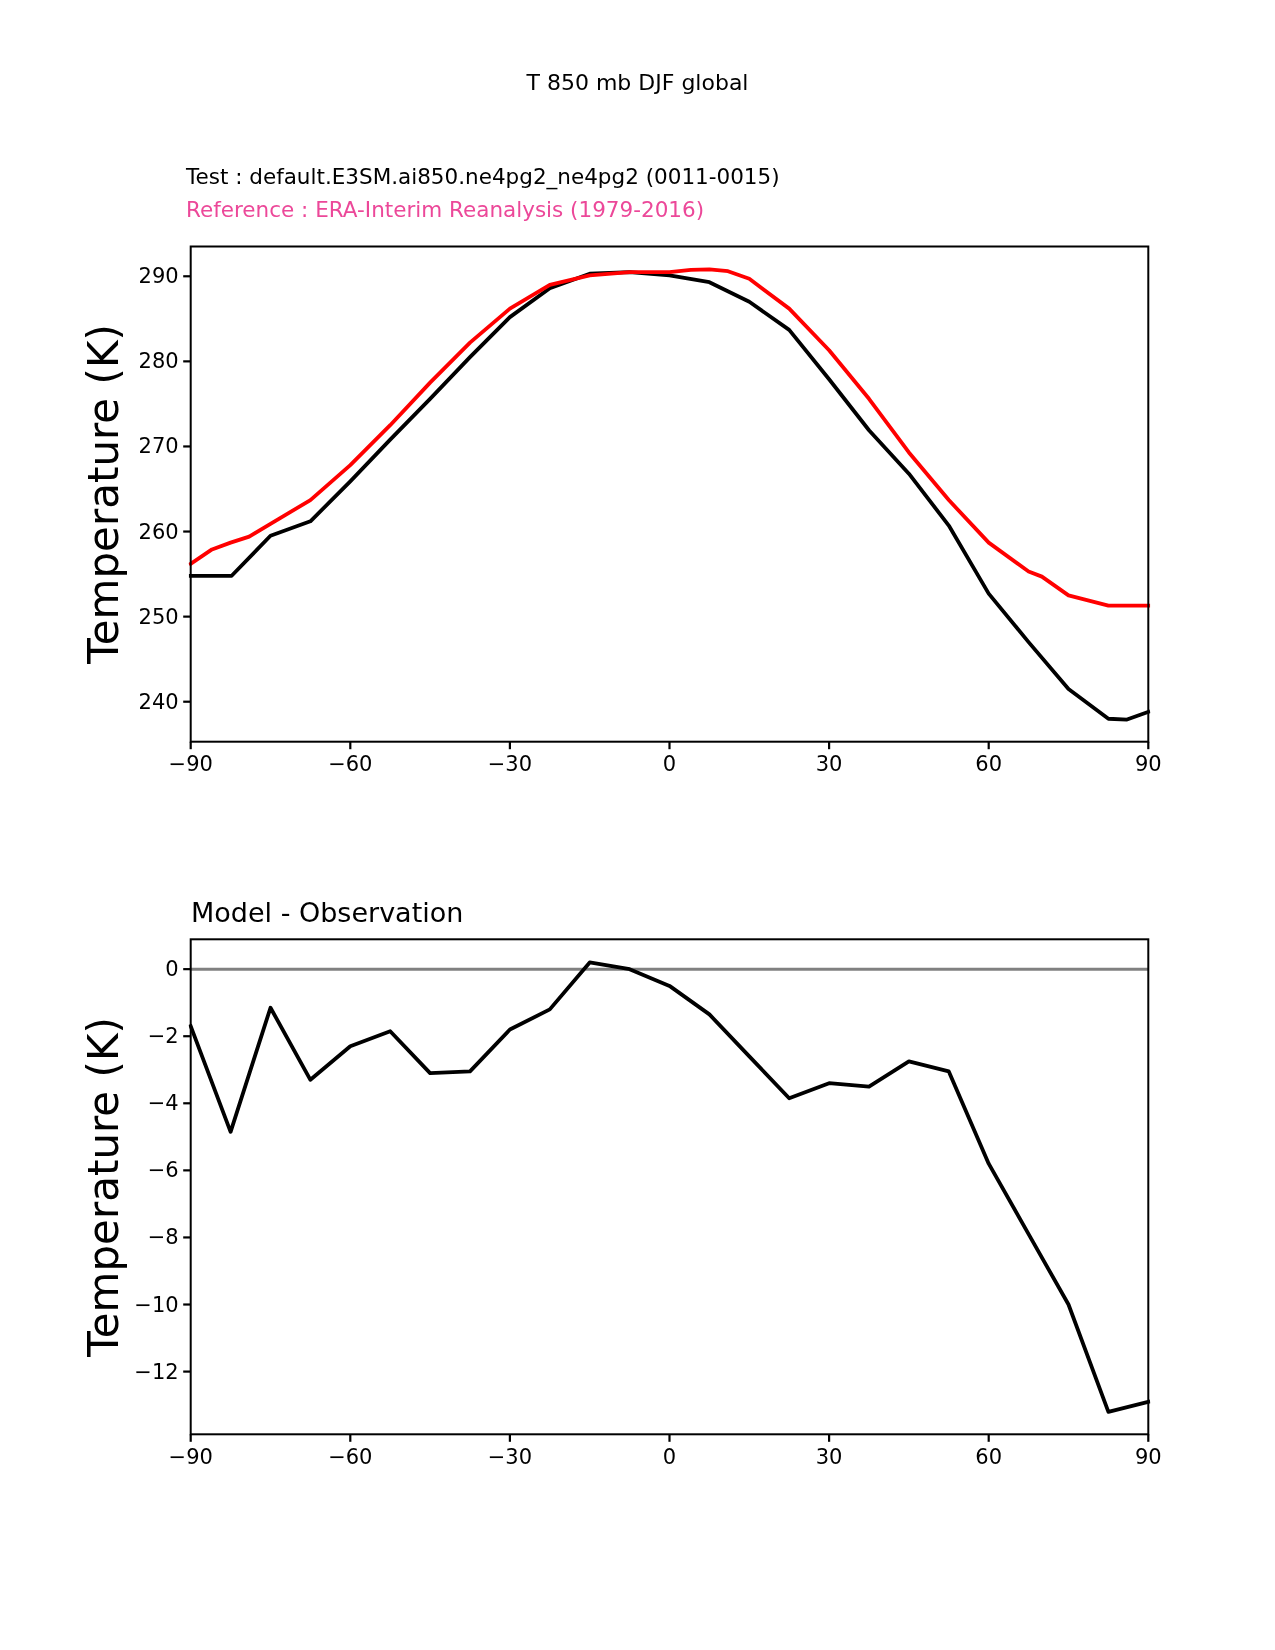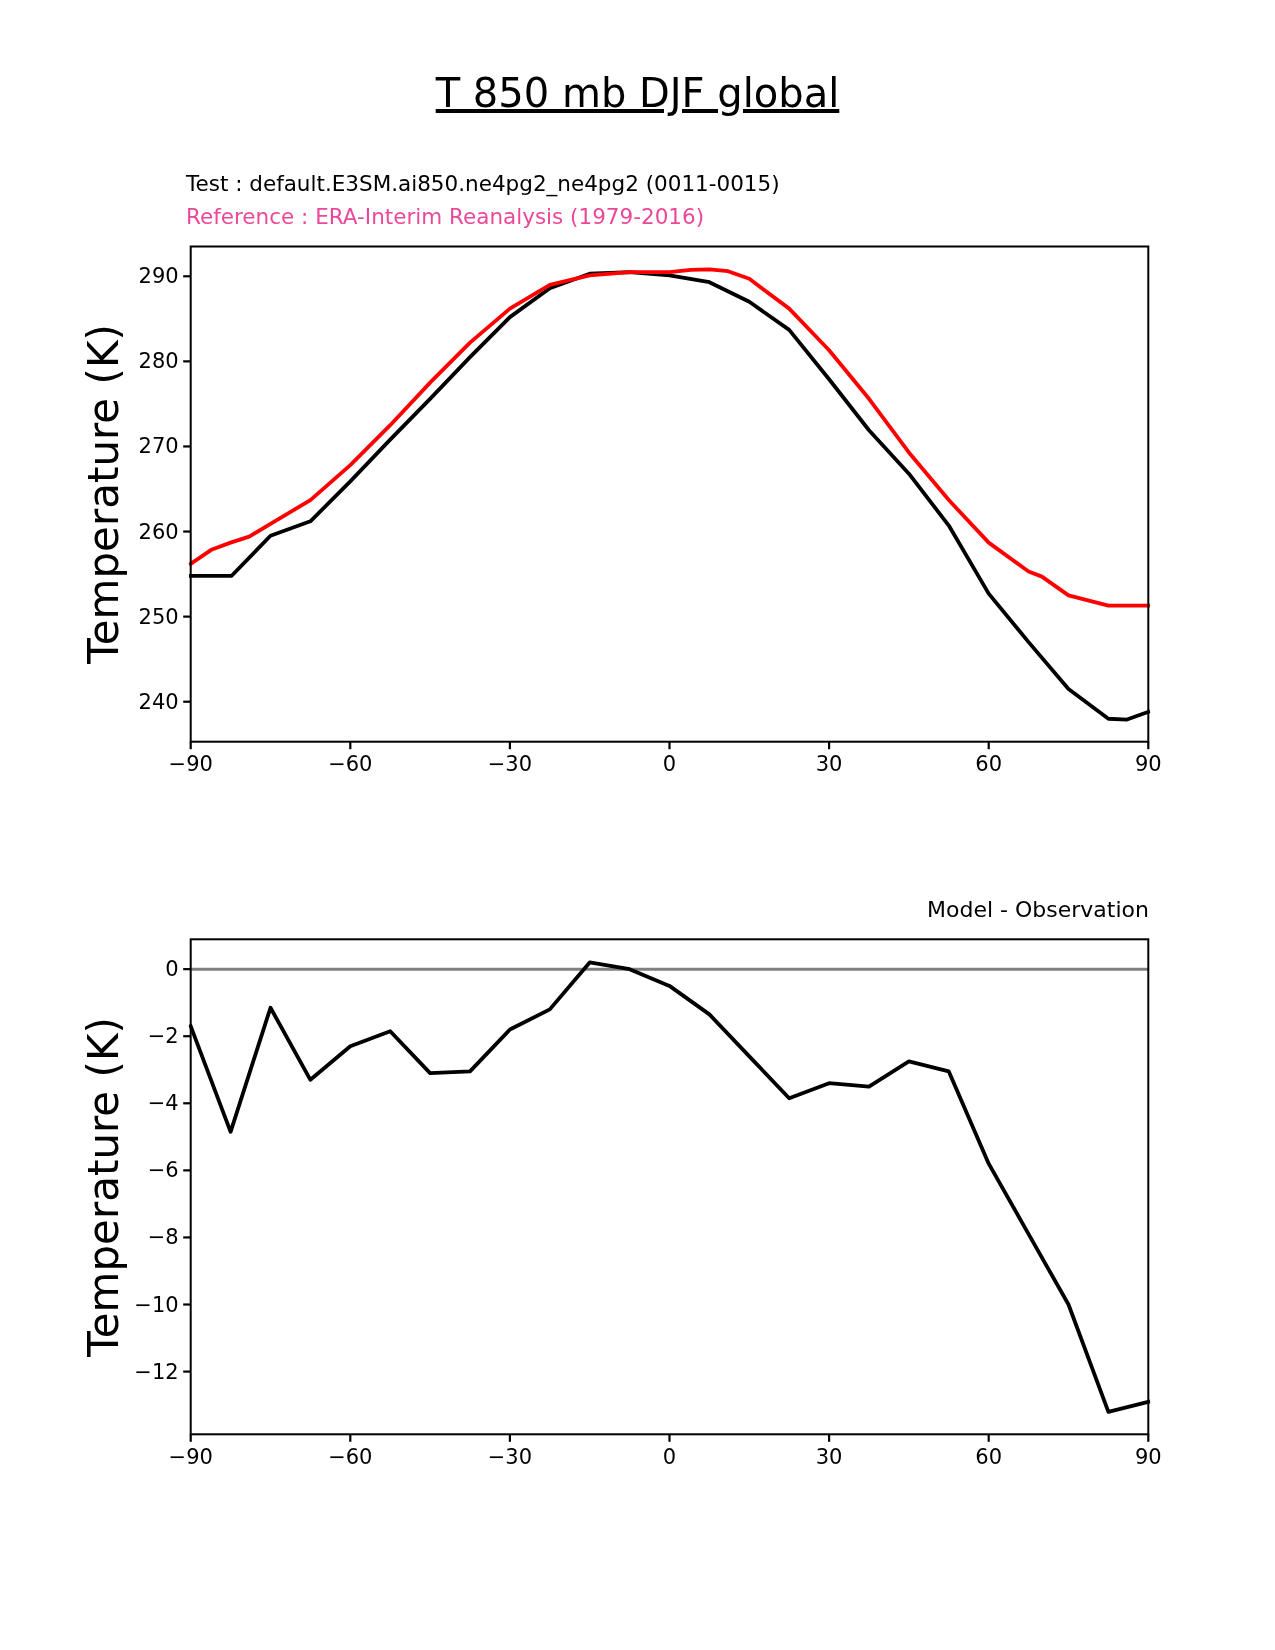--- a/index.html
+++ b/index.html
@@ -20,51 +20,50 @@
     position: absolute;
     left: 0;
     top: 0;
   }
   .suptitle {
     position: absolute;
     left: 0;
     top: 70px;
     width: 1275px;
     text-align: center;
-    font-size: 40px;
+    font-size: 22px;
     color: #000000;
     white-space: nowrap;
-    text-decoration: underline;
   }
   .legend-block {
     position: absolute;
     left: 186px;
-    top: 167px;
+    top: 160px;
     line-height: 33px;
     font-size: 21.5px;
     white-space: nowrap;
   }
   .legend-test { color: #000000; }
   .legend-reference { color: #ec4899; }
   .ylabel {
     position: absolute;
     font-size: 42px;
     color: #000000;
     white-space: nowrap;
     transform: translate(-50%, -50%) rotate(-90deg);
   }
   #ylabel-top  { left: 103px; top: 494px; }
   #ylabel-bottom { left: 103px; top: 1187px; }
   .panel-title {
     position: absolute;
     left: 191px;
     top: 897px;
     width: 958px;
-    text-align: right;
-    font-size: 22px;
+    text-align: left;
+    font-size: 27px;
     color: #000000;
     white-space: nowrap;
   }
   .tick-text {
     font-family: "DejaVu Sans", "Liberation Sans", sans-serif;
     font-size: 21px;
     fill: #000000;
   }
 </style>
 </head>

